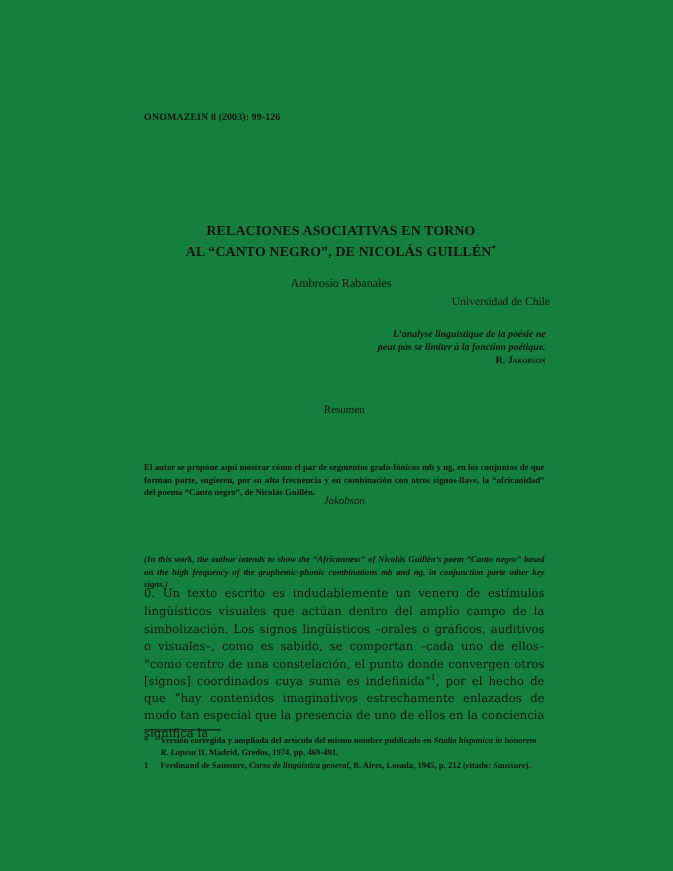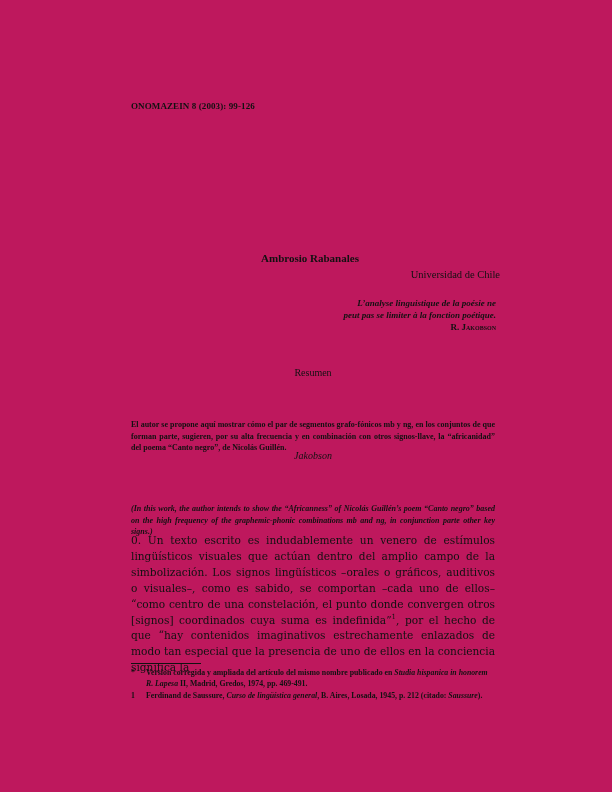--- a/index.html
+++ b/index.html
@@ -1,21 +1,21 @@
 <!DOCTYPE html>
 <html><head>
   <meta charset="utf-8">
   <style>
     html, body { margin: 0; padding: 0; background: #ffffff; }
     body { width: 612px; height: 792px; position: relative; overflow: hidden; color: #111; font-family: "Liberation Serif", serif; }
-    .page { position: absolute; left: 0; top: 0; width: 612px; height: 792px; background: #be185d; }
+    .page { position: absolute; left: 0; top: 0; width: 612px; height: 792px; background: #15803d; }
     .running-head { position: absolute; left: 131px; top: 101px; font-size: 9px; font-weight: bold; letter-spacing: 0.1px; }
     .title { position: absolute; left: 120px; width: 380px; top: 203px; text-align: center; font-weight: bold; font-size: 12.5px; line-height: 15px; letter-spacing: 0.2px; }
     .title sup { font-size: 8px; }
-    .author { position: absolute; left: 120px; width: 380px; top: 252px; text-align: center; font-weight: bold; font-size: 11px; }
+    .author { position: absolute; left: 120px; width: 380px; top: 252px; text-align: center; font-weight: normal; font-size: 11px; }
     .affiliation { position: absolute; left: 120px; width: 380px; top: 269px; text-align: right; font-size: 10.5px; }
     .epigraph { position: absolute; right: 116px; top: 297px; text-align: right; font-style: italic; font-weight: bold; font-size: 9px; line-height: 12px; }
     .epigraph .attrib { font-style: normal; font-variant: small-caps; }
     .section-head { position: absolute; left: 131px; width: 364px; text-align: center; font-weight: normal; font-size: 10px; }
     .resumen-head { top: 367px; }
     .abstract-head { top: 450px; font-style: italic; }
     .abstract-block { position: absolute; left: 131px; width: 364px; font-size: 8px; line-height: 11.5px; text-align: justify; font-weight: bold; margin-top: 36px; }
     .resumen-text { top: 383px; }
     .abstract-text { top: 467px; font-style: italic; }
     .body-text { position: absolute; left: 131px; width: 364px; top: 533px; font-family: "DejaVu Serif", serif; font-size: 10.6px; line-height: 15.9px; text-align: justify; }
@@ -26,20 +26,24 @@
     .fn-mark { position: absolute; left: 0; top: 0; }
     .fn i { font-style: italic; }
   </style>
 </head>
 <body>
 
 <div class="page">
 
   <div class="running-head">ONOMAZEIN 8 (2003): 99-126</div>
 
+  <div class="title">
+    <div>RELACIONES ASOCIATIVAS EN TORNO</div>
+    <div><span>AL “CANTO NEGRO”, DE NICOLÁS GUILLÉN</span><sup>*</sup></div>
+  </div>
 
   <div class="author">Ambrosio Rabanales</div>
   <div class="affiliation">Universidad de Chile</div>
 
   <div class="epigraph">
     <div>L’analyse linguistique de la poésie ne</div>
     <div>peut pas se limiter à la fonction poétique.</div>
     <div class="attrib">R. Jakobson</div>
   </div>
 

